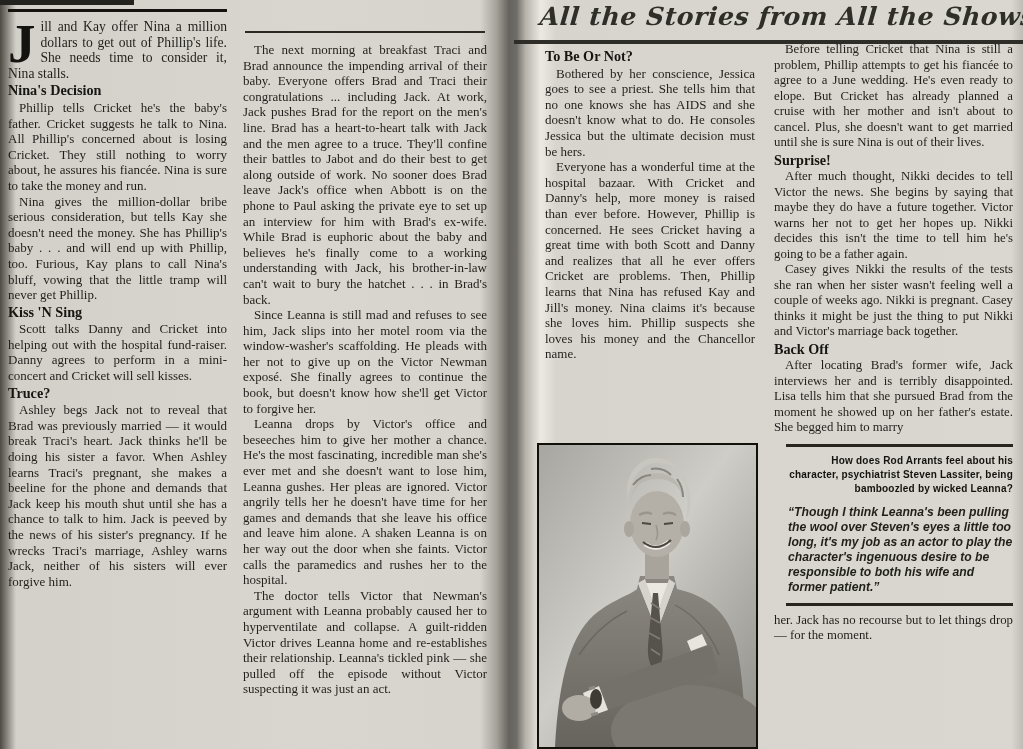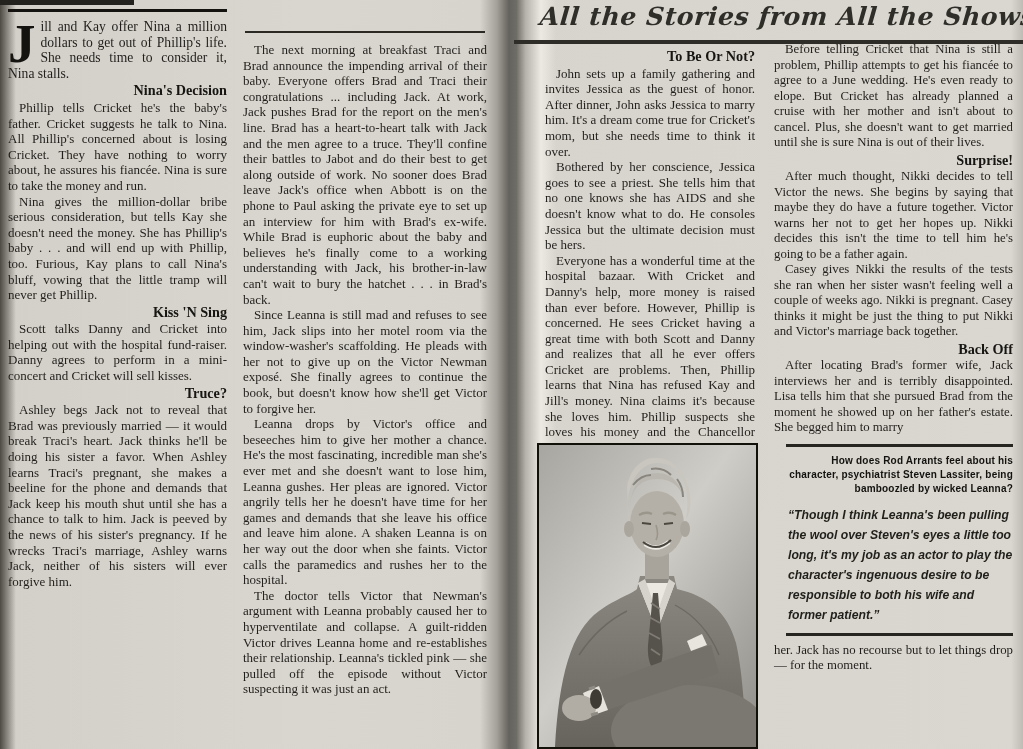--- a/index.html
+++ b/index.html
@@ -17,21 +17,21 @@
   .gutter{position:absolute;left:480px;top:0;width:76px;height:100%;
     background:linear-gradient(90deg,rgba(70,67,61,0) 0%,rgba(70,67,61,.35) 22%,rgba(47,45,40,.68) 38%,rgba(47,45,40,.62) 48%,rgba(120,116,108,.35) 60%,rgba(240,237,230,.85) 80%,rgba(240,237,230,0) 100%);}
   
   .col{position:absolute;top:0;font-size:13px;line-height:15.6px;text-align:justify;}
   #col1{left:8px;width:219px;}
   #col2{left:243px;width:244px;}
   #col3{left:545px;width:210px;padding-top:47px;box-sizing:border-box;}
   #col4{left:774px;width:239px;padding-top:42px;box-sizing:border-box;font-size:12.8px;line-height:15.5px;}
   p{margin:0;text-indent:11px;}
   p.noindent{text-indent:0;}
-  h3.story{font-size:14.2px;font-weight:bold;text-align:right;margin:2px 0 1px;color:#161511;}
+  h3.story{font-size:14.2px;font-weight:bold;text-align:left;margin:2px 0 1px;color:#161511;}
   
   #logo-box{position:relative;margin-top:6px;height:166px;border:2px solid #14130f;
     background:#e9e7e2;overflow:hidden;}
   #logo-box svg{position:absolute;left:0;top:0;}
   #logo-title{position:absolute;left:0;top:62px;width:100%;text-align:center;
     font-family:"Liberation Sans",sans-serif;font-size:15.5px;font-weight:normal;
     color:#4f4e49;letter-spacing:.2px;transform:scaleX(.94);}
   .col1-rule{height:3px;background:#14130f;margin:9px 0 7px;}
   .dropcap{float:left;font-size:55px;line-height:42px;font-weight:bold;
     margin:4px 5px 0 0;color:#14130f;}
@@ -45,58 +45,57 @@
   #script-rule{position:absolute;left:514px;top:40px;width:509px;height:4px;background:#2e2d28;}
   
   #photo{position:absolute;left:537px;top:443px;width:221px;height:306px;
     border:2px solid #111009;box-sizing:border-box;background:#b9b6b0;}
   #photo svg{display:block;width:100%;height:100%;}
   
   .qa-rule{height:3px;background:#26251f;margin:8px 0 7px 12px;}
   .qa-q{font-family:"Liberation Sans",sans-serif;font-weight:bold;font-size:10px;
     line-height:14px;text-align:right;text-indent:0;margin-left:14px;color:#13120e;letter-spacing:.2px;}
   .qa-a{font-family:"Liberation Sans",sans-serif;font-weight:bold;font-style:italic;
-    font-size:12.2px;line-height:20px;text-align:left;text-indent:0;margin:9px 0 6px 14px;color:#201f1a;}
+    font-size:12.2px;line-height:15px;text-align:left;text-indent:0;margin:9px 0 6px 14px;color:#201f1a;}
   .endmark{float:right;font-size:13px;line-height:15px;color:#14130f;}
 </style>
 </head>
 <body>
 
 <div id="page">
   <div class="edge-left"></div>
   <div class="edge-right"></div>
   <div class="top-sliver"></div>
   <div class="gutter"></div>
 
   <div id="script-title">All the Stories from All the Shows</div>
   <div id="script-rule"></div>
 
   <div class="col" id="col1">
     <div class="col1-rule"></div>
     <p class="noindent intro"><span class="dropcap">J</span><span>ill and Kay offer Nina a million dollars to get out of Phillip's life. She needs time to consider it, Nina stalls.</span></p>
     <h3 class="story">Nina's Decision</h3>
-    <p>Phillip tells Cricket he's the baby's father. Cricket suggests he talk to Nina. All Phillip's concerned about is losing Cricket. They have nothing to worry about, he assures his fiancée. Nina is sure to take the money and run.</p>
+    <p>Phillip tells Cricket he's the baby's father. Cricket suggests he talk to Nina. All Phillip's concerned about is losing Cricket. They still nothing to worry about, he assures his fiancée. Nina is sure to take the money and run.</p>
     <p>Nina gives the million-dollar bribe serious consideration, but tells Kay she doesn't need the money. She has Phillip's baby . . . and will end up with Phillip, too. Furious, Kay plans to call Nina's bluff, vowing that the little tramp will never get Phillip.</p>
     <h3 class="story">Kiss 'N Sing</h3>
     <p>Scott talks Danny and Cricket into helping out with the hospital fund-raiser. Danny agrees to perform in a mini-concert and Cricket will sell kisses.</p>
     <h3 class="story">Truce?</h3>
     <p>Ashley begs Jack not to reveal that Brad was previously married — it would break Traci's heart. Jack thinks he'll be doing his sister a favor. When Ashley learns Traci's pregnant, she makes a beeline for the phone and demands that Jack keep his mouth shut until she has a chance to talk to him. Jack is peeved by the news of his sister's pregnancy. If he wrecks Traci's marriage, Ashley warns Jack, neither of his sisters will ever forgive him.</p>
   </div>
 
   <div class="col" id="col2">
     <div class="col2-rule"></div>
     <p>The next morning at breakfast Traci and Brad announce the impending arrival of their baby. Everyone offers Brad and Traci their congratulations ... including Jack. At work, Jack pushes Brad for the report on the men's line. Brad has a heart-to-heart talk with Jack and the men agree to a truce. They'll confine their battles to Jabot and do their best to get along outside of work. No sooner does Brad leave Jack's office when Abbott is on the phone to Paul asking the private eye to set up an interview for him with Brad's ex-wife. While Brad is euphoric about the baby and believes he's finally come to a working understanding with Jack, his brother-in-law can't wait to bury the hatchet . . . in Brad's back.</p>
     <p>Since Leanna is still mad and refuses to see him, Jack slips into her motel room via the window-washer's scaffolding. He pleads with her not to give up on the Victor Newman exposé. She finally agrees to continue the book, but doesn't know how she'll get Victor to forgive her.</p>
     <p>Leanna drops by Victor's office and beseeches him to give her mother a chance. He's the most fascinating, incredible man she's ever met and she doesn't want to lose him, Leanna gushes. Her pleas are ignored. Victor angrily tells her he doesn't have time for her games and demands that she leave his office and leave him alone. A shaken Leanna is on her way out the door when she faints. Victor calls the paramedics and rushes her to the hospital.</p>
     <p>The doctor tells Victor that Newman's argument with Leanna probably caused her to hyperventilate and collapse. A guilt-ridden Victor drives Leanna home and re-establishes their relationship. Leanna's tickled pink — she pulled off the episode without Victor suspecting it was just an act.</p>
   </div>
 
   <div class="col" id="col3">
     <h3 class="story">To Be Or Not?</h3>
-    <p>John sets up a family gathering and invites Jessica as the guest of honor. After dinner, John asks Jessica to marry him. It's a dream come true for Cricket's mom, but she needs time to think it over.</p>
     <p>Bothered by her conscience, Jessica goes to see a priest. She tells him that no one knows she has AIDS and she doesn't know what to do. He consoles Jessica but the ultimate decision must be hers.</p>
     <p>Everyone has a wonderful time at the hospital bazaar. With Cricket and Danny's help, more money is raised than ever before. However, Phillip is concerned. He sees Cricket having a great time with both Scott and Danny and realizes that all he ever offers Cricket are problems. Then, Phillip learns that Nina has refused Kay and Jill's money. Nina claims it's because she loves him. Phillip suspects she loves his money and the Chancellor name.</p>
   </div>
 
   <div id="photo">
     <svg viewBox="0 0 217 302" preserveAspectRatio="none">
       <defs>
         <linearGradient id="pbg" x1="0" y1="0" x2="1" y2="1">
           <stop offset="0" stop-color="#a8a6a0"></stop>
           <stop offset="0.45" stop-color="#cfcdc7"></stop>

